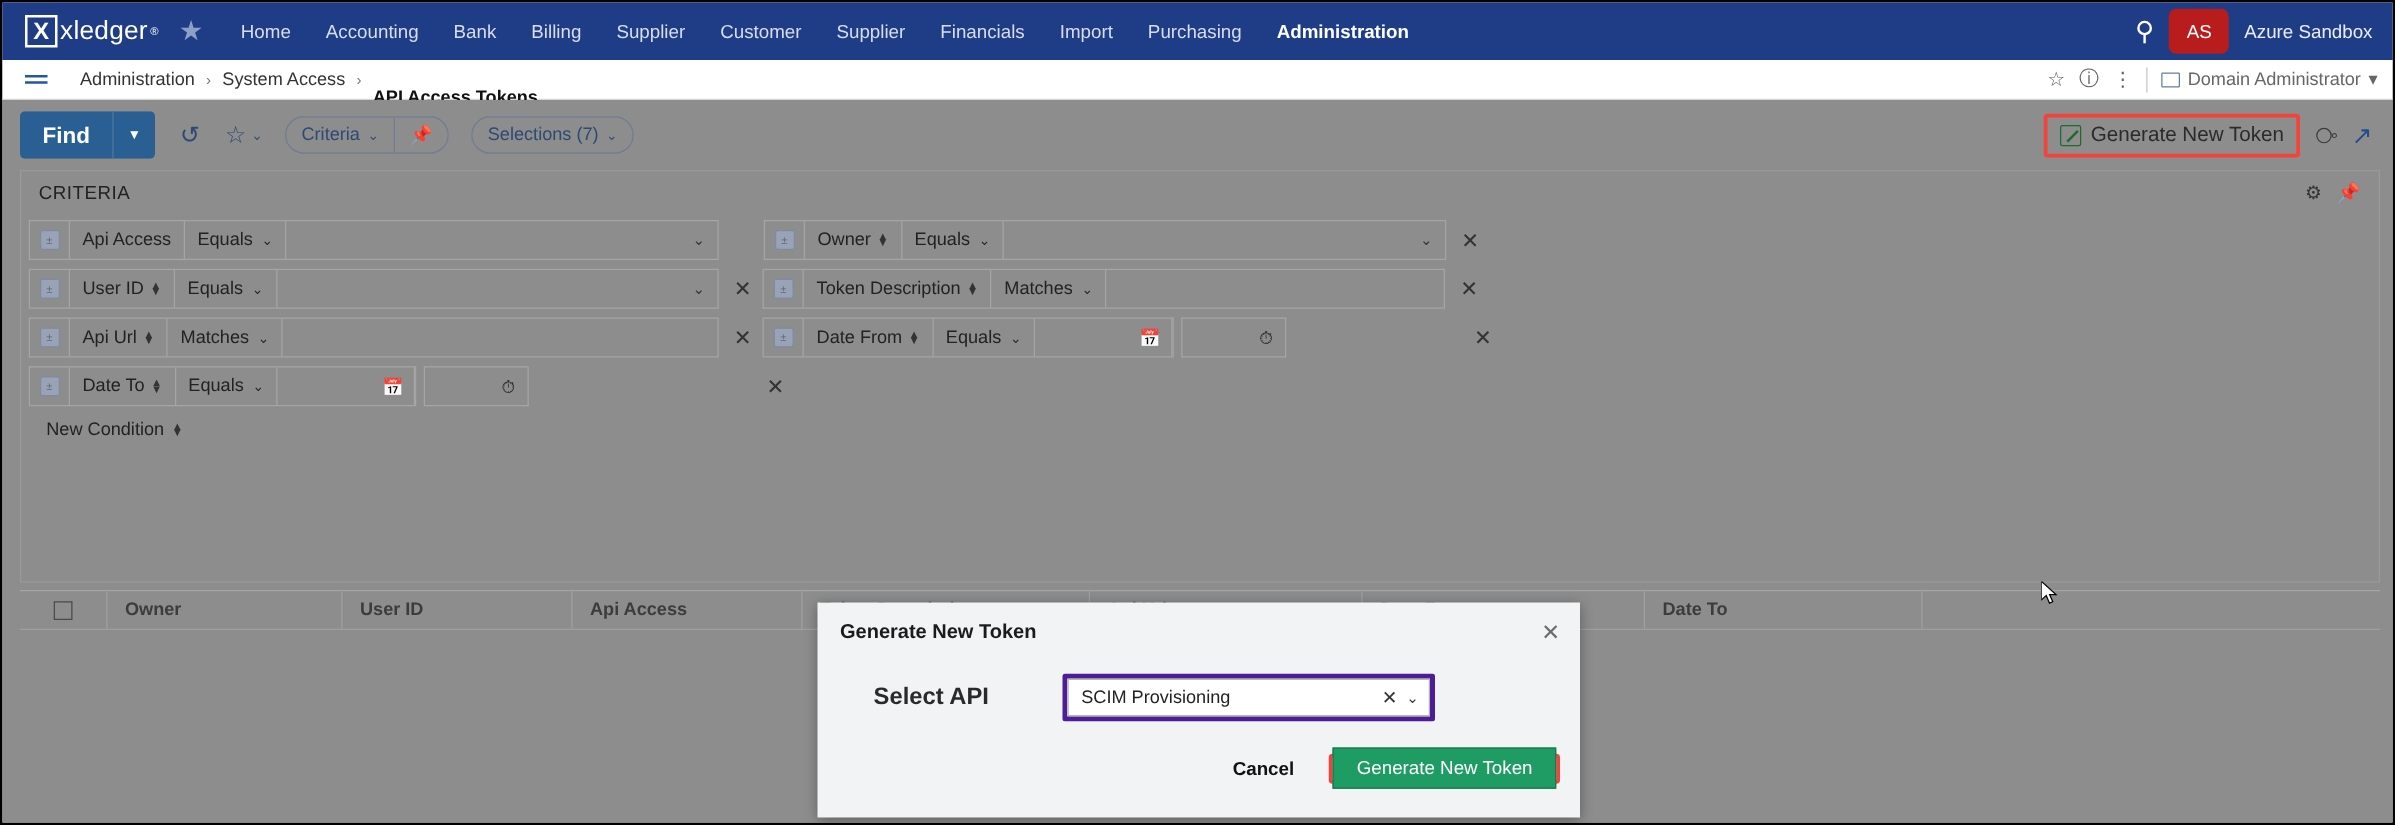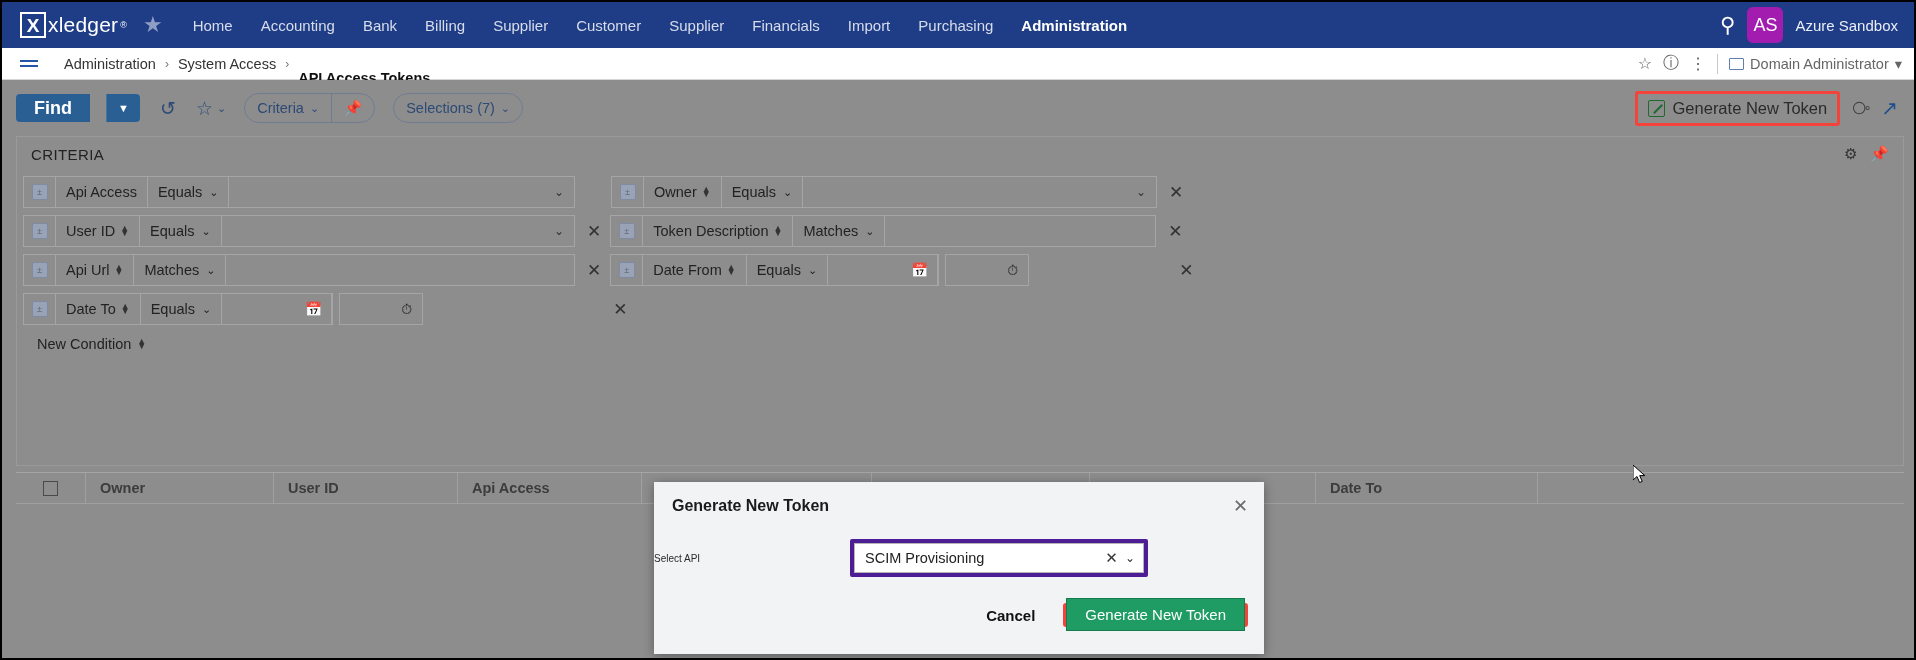--- a/index.html
+++ b/index.html
@@ -36,23 +36,23 @@
   .logo-reg{ font-size:9px; vertical-align:super; }
   .star-fav{ margin-left:16px; font-size:22px; color:#8f9fc4; cursor:pointer; }
   .navlinks{ display:flex; align-items:center; margin-left:16px; gap:0px; }
   .navlink{
     font-size:15px; color:#d7ddea; padding:0 14px; cursor:pointer; white-space:nowrap;
   }
   .navlink.active{ color:#fff; font-weight:bold; }
   .topright{ margin-left:auto; display:flex; align-items:center; padding-right:16px; gap:12px;}
   .search-ico{ font-size:21px; color:#fff; cursor:pointer; }
   .avatar{
-    width:36px;height:36px;border-radius:6px;background:#a21caf;
+    width:48px;height:36px;border-radius:6px;background:#b91c1c;
     display:flex;align-items:center;justify-content:center;
-    font-size:18px;color:#fff;
+    font-size:15px;color:#fff;
   }
   .user-name{ font-size:15px; color:#e9edf5; }
 
   
   .crumbbar{
     position:absolute; left:2px; top:48px; right:2px; height:32px;
     background:#ffffff; border-bottom:1px solid #d6d6d6;
     display:flex; align-items:center;
   }
   .hamburger{ margin-left:18px; width:18px; cursor:pointer; }
@@ -75,23 +75,22 @@
     position:absolute; left:2px; top:80px; right:2px; bottom:2px;
     background:#8d8d8d;
   }
 
   
   .toolbar{
     position:absolute; left:0; top:0; right:0; height:56px;
     display:flex; align-items:center; padding:0 12px;
   }
   .find-btn{
-    display:flex; height:28px; border-radius:4px; overflow:hidden; cursor:pointer;
+    display:flex; height:38px; border-radius:4px; overflow:hidden; cursor:pointer;
     margin-left:2px;
-    gap:16px;
   }
   .find-main{
     background:#2a5f93; color:#fff; font-size:18px; font-weight:bold;
     padding:0 18px; display:flex; align-items:center;
   }
   .find-caret{
     background:#2a5f93; color:#fff; width:34px; display:flex; align-items:center;
     justify-content:center; border-left:1px solid #44749f; font-size:11px;
   }
   .tb-ico{
@@ -202,21 +201,21 @@
     position:absolute; left:654px; top:482px; width:610px; height:172px;
     background:#f2f3f5; box-shadow:0 2px 10px rgba(0,0,0,.35);
   }
   .modal-head{
     display:flex; align-items:center; padding:13px 16px 0 18px;
   }
   .modal-title{ font-size:16px; font-weight:bold; color:#1b1b1b; }
   .modal-close{ margin-left:auto; font-size:18px; color:#6b6b6b; cursor:pointer; }
   .modal-body{ display:flex; align-items:center; padding:22px 0 0 0; }
   .modal-label{
-    width:196px; text-align:left; padding-right:14px; font-size:10px; color:#2a2a2a;
+    width:196px; text-align:center; padding-right:14px; font-size:19px; color:#2a2a2a;font-weight:bold;
   }
   .select-hl{
     border:4px solid #4c1d95; border-radius:2px; width:298px;
   }
   .select-box{
     height:30px; background:#fff; border:1px solid #b5b5b5;
     display:flex; align-items:center; padding:0 8px 0 10px;
     font-size:14.5px; color:#222; cursor:pointer;
   }
   .select-box .val{ flex:1; }

